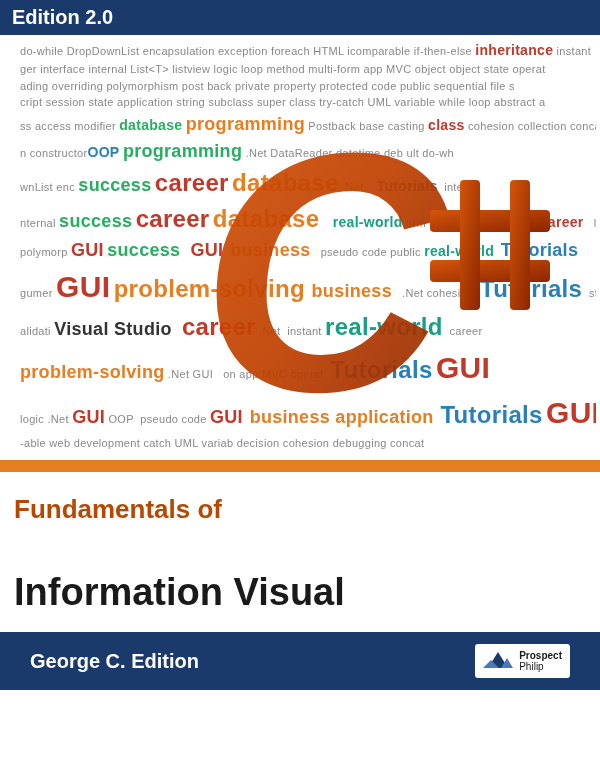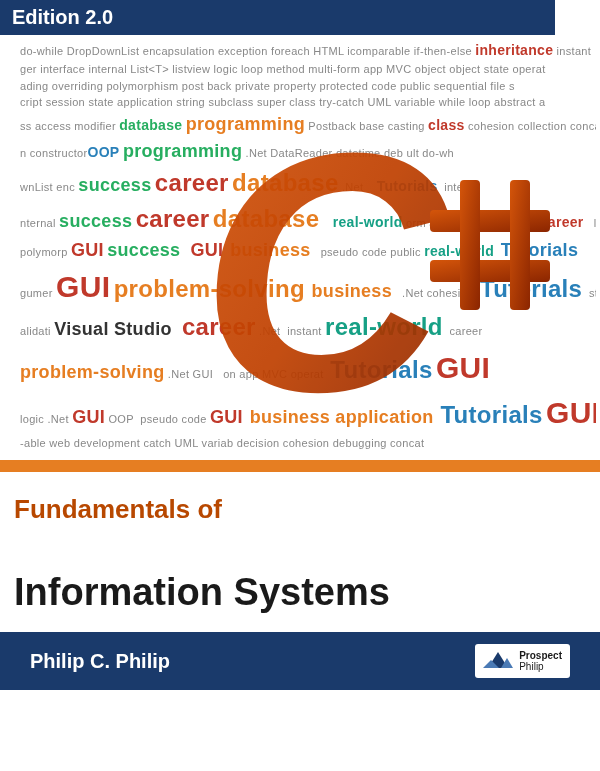--- a/index.html
+++ b/index.html
@@ -18,21 +18,21 @@
       height: 460px;
       background: #fff;
       overflow: hidden;
     }
 
     
     #edition-banner {
       position: absolute;
       top: 0;
       left: 0;
-      width: 555px;
+      width: 600px;
       background: #1a3a6b;
       color: #fff;
       padding: 6px 12px;
       font-size: 20px;
       font-weight: bold;
       z-index: 10;
     }
 
     
     #word-cloud {
@@ -214,26 +214,26 @@
   </div>
 
 </div>
 
 <div id="orange-stripe"></div>
 
 <div id="title-section">
   <div id="fundamentals-text">Fundamentals of</div>
   <div id="main-title">
     <br>
-    <span>Information Systems</span>
+    <span>Information Visual</span>
   </div>
 </div>
 
 <div id="author-bar">
-  <div id="author-name">Philip C. Philip</div>
+  <div id="author-name">George C. Edition</div>
   <div id="publisher-logo">
     <div id="publisher-mountain-icon">
       
       <svg viewBox="0 0 30 22" xmlns="http://www.w3.org/2000/svg">
         <polygon points="5,20 15,4 25,20" fill="#1a3a6b"></polygon>
         <polygon points="18,20 24,10 30,20" fill="#4a7ab5"></polygon>
         <polygon points="0,20 8,12 16,20" fill="#4a7ab5"></polygon>
       </svg>
     </div>
     <div id="publisher-text">

